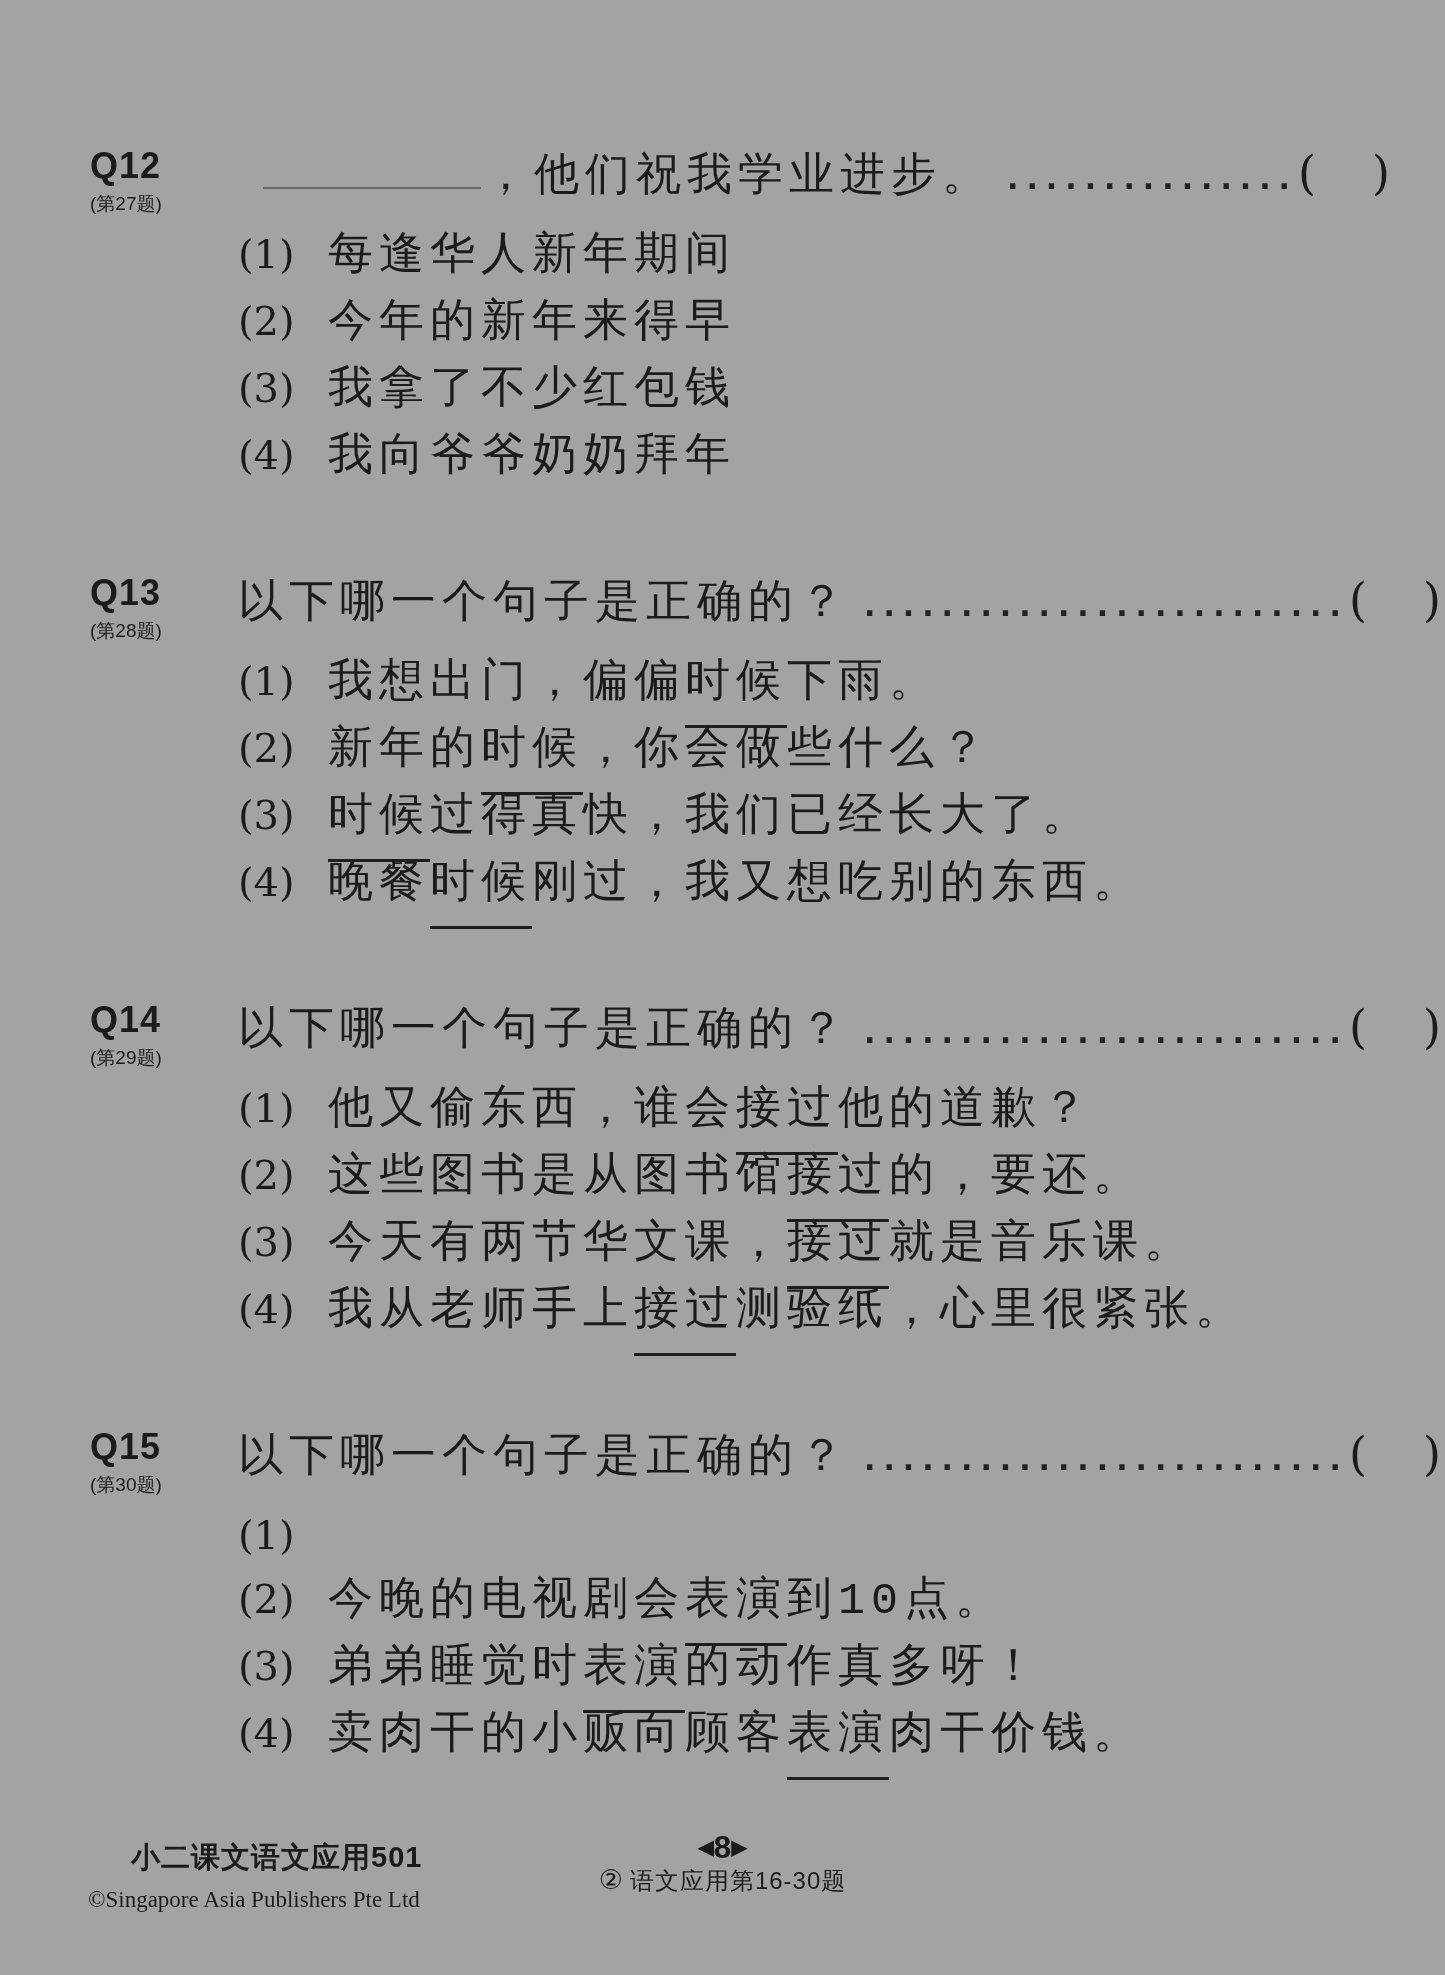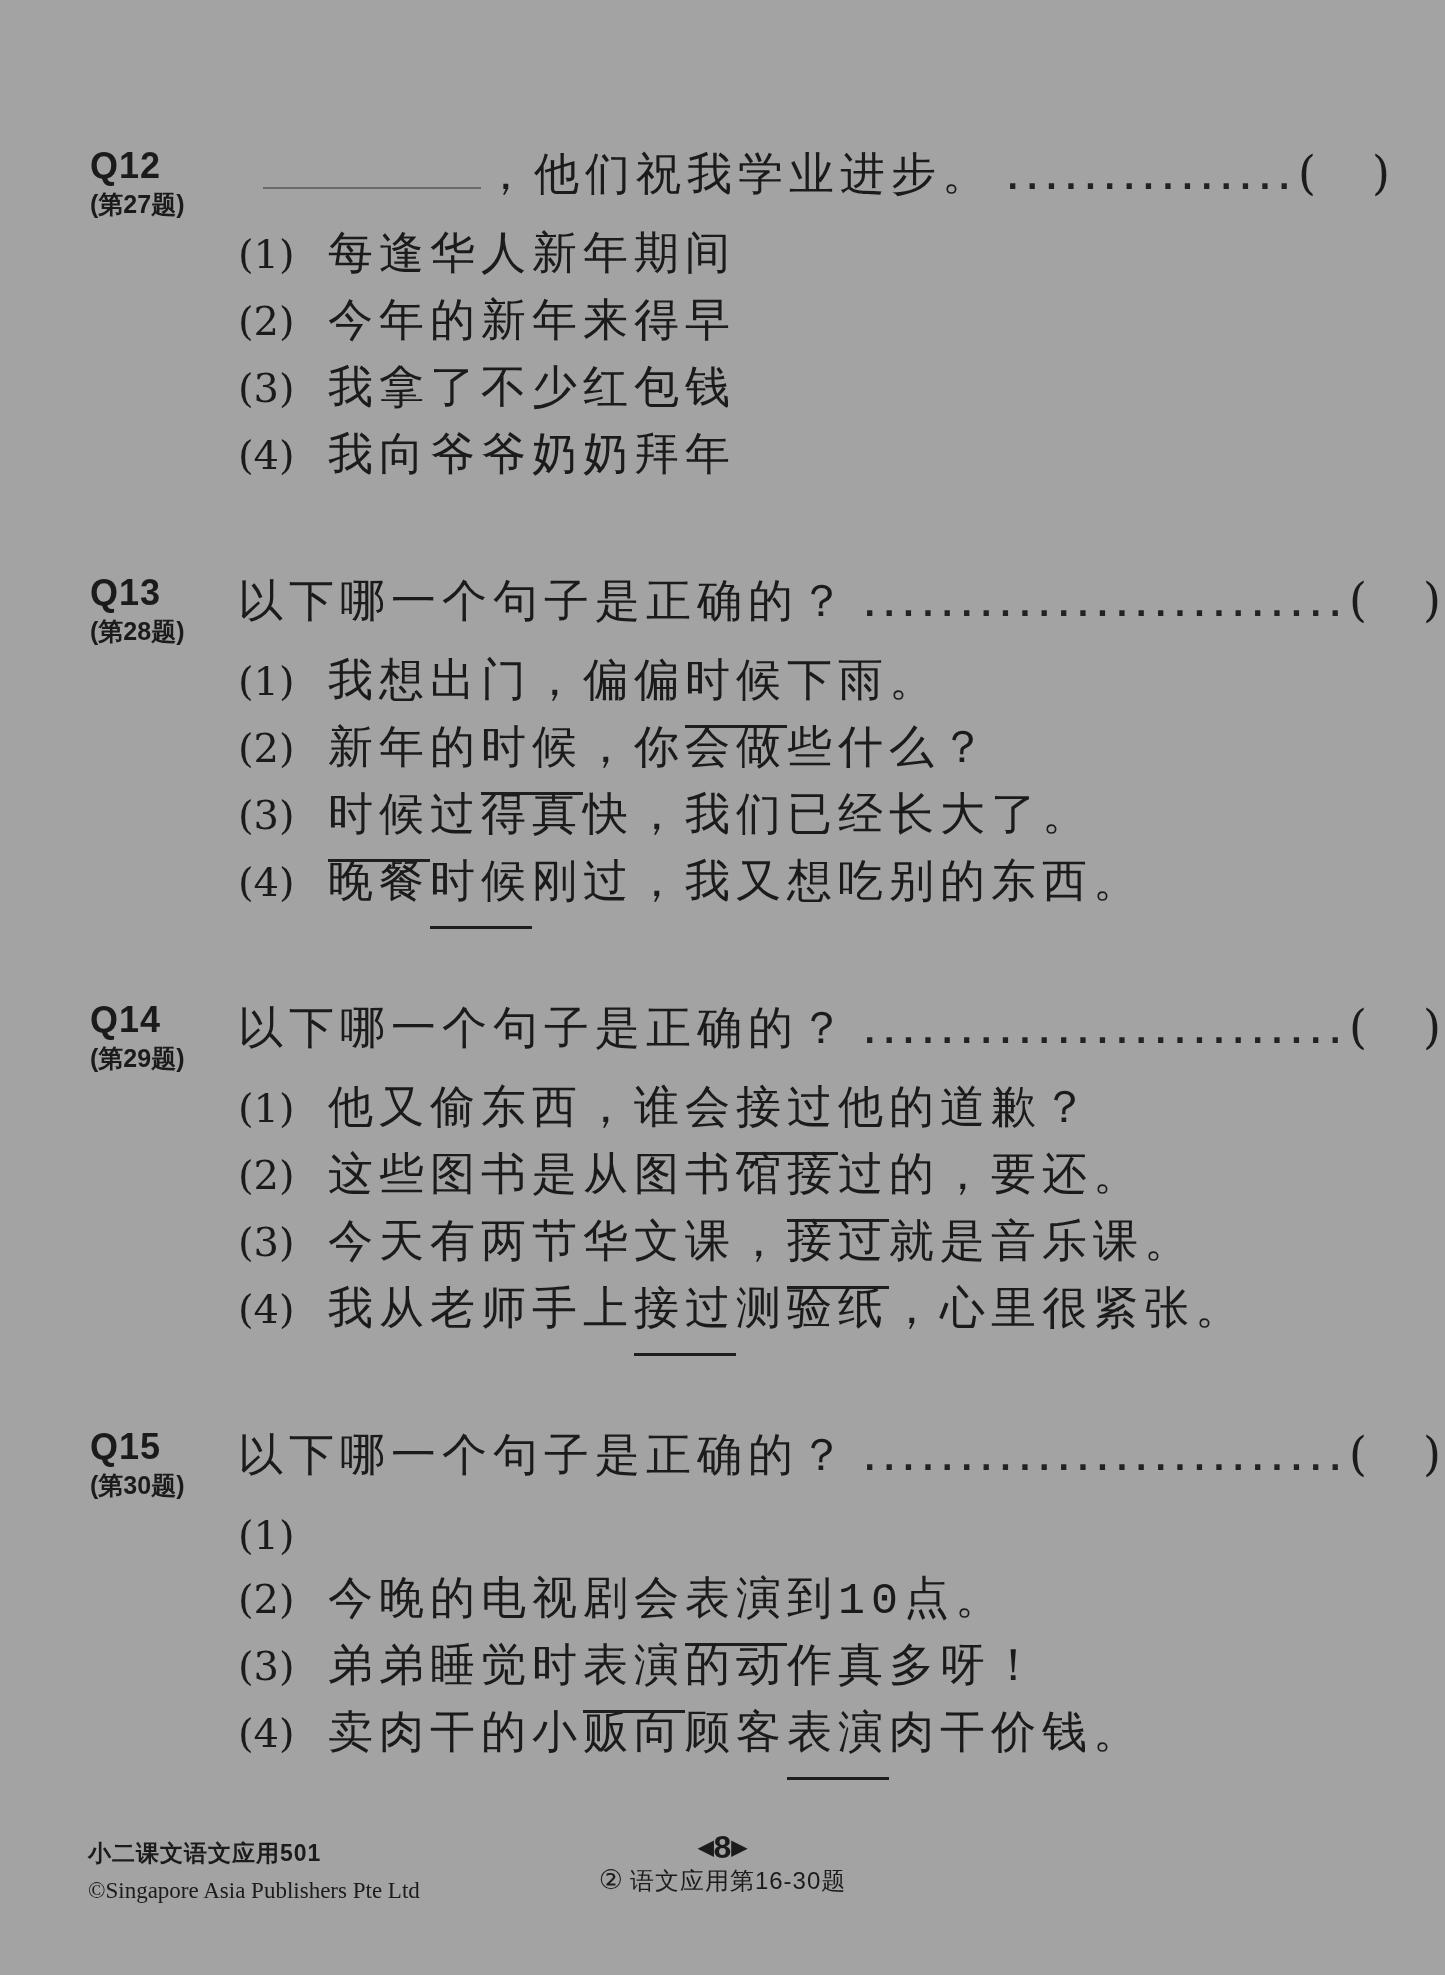--- a/index.html
+++ b/index.html
@@ -18,21 +18,21 @@
   .question { margin-bottom:82px; }
   .q-head { display:flex; align-items:flex-start; }
   .q-label-col { flex:0 0 148px; }
   .q-id {
     font-family:"Liberation Sans", sans-serif;
     font-weight:bold; font-size:36px; line-height:42px;
     letter-spacing:1px;
   }
   .q-sub {
     font-family:"Liberation Sans", sans-serif;
-    font-weight:bold; font-size:25px; line-height:24px;
+    font-weight:normal; font-size:19px; line-height:24px;
     margin-top:5px; white-space:nowrap;
   }
   .q-body { flex:1; }
   .stem-row {
     font-family:"DejaVu Serif", serif;
     font-size:45px; line-height:56px;
     letter-spacing:6px; white-space:nowrap;text-align:center;
   }
   .blank {
     display:inline-block; width:218px;
@@ -60,21 +60,21 @@
   .opt-text {
     font-family:Liberation Mono, monospace;
     font-size:45px; letter-spacing:6px;
   }
   .u { border-bottom:3px solid #1e1e1e; padding-bottom:16px; }
   .u:empty { border:none; padding:0; }
 
   .footer-left { position:absolute; left:88px; top:1838px; }
   .fl-title {
     font-family:"Liberation Sans", sans-serif;
-    font-weight:bold; font-size:23px; letter-spacing:1px;
+    font-weight:bold; font-size:29px; letter-spacing:1px;margin-left:43px;
   }
   .fl-copy {
     font-family:"Liberation Serif", serif;
     font-size:23px; margin-top:9px;
   }
   .footer-center {
     position:absolute; left:0; right:0; top:1830px;
     text-align:center;
   }
   .page-num-row {

